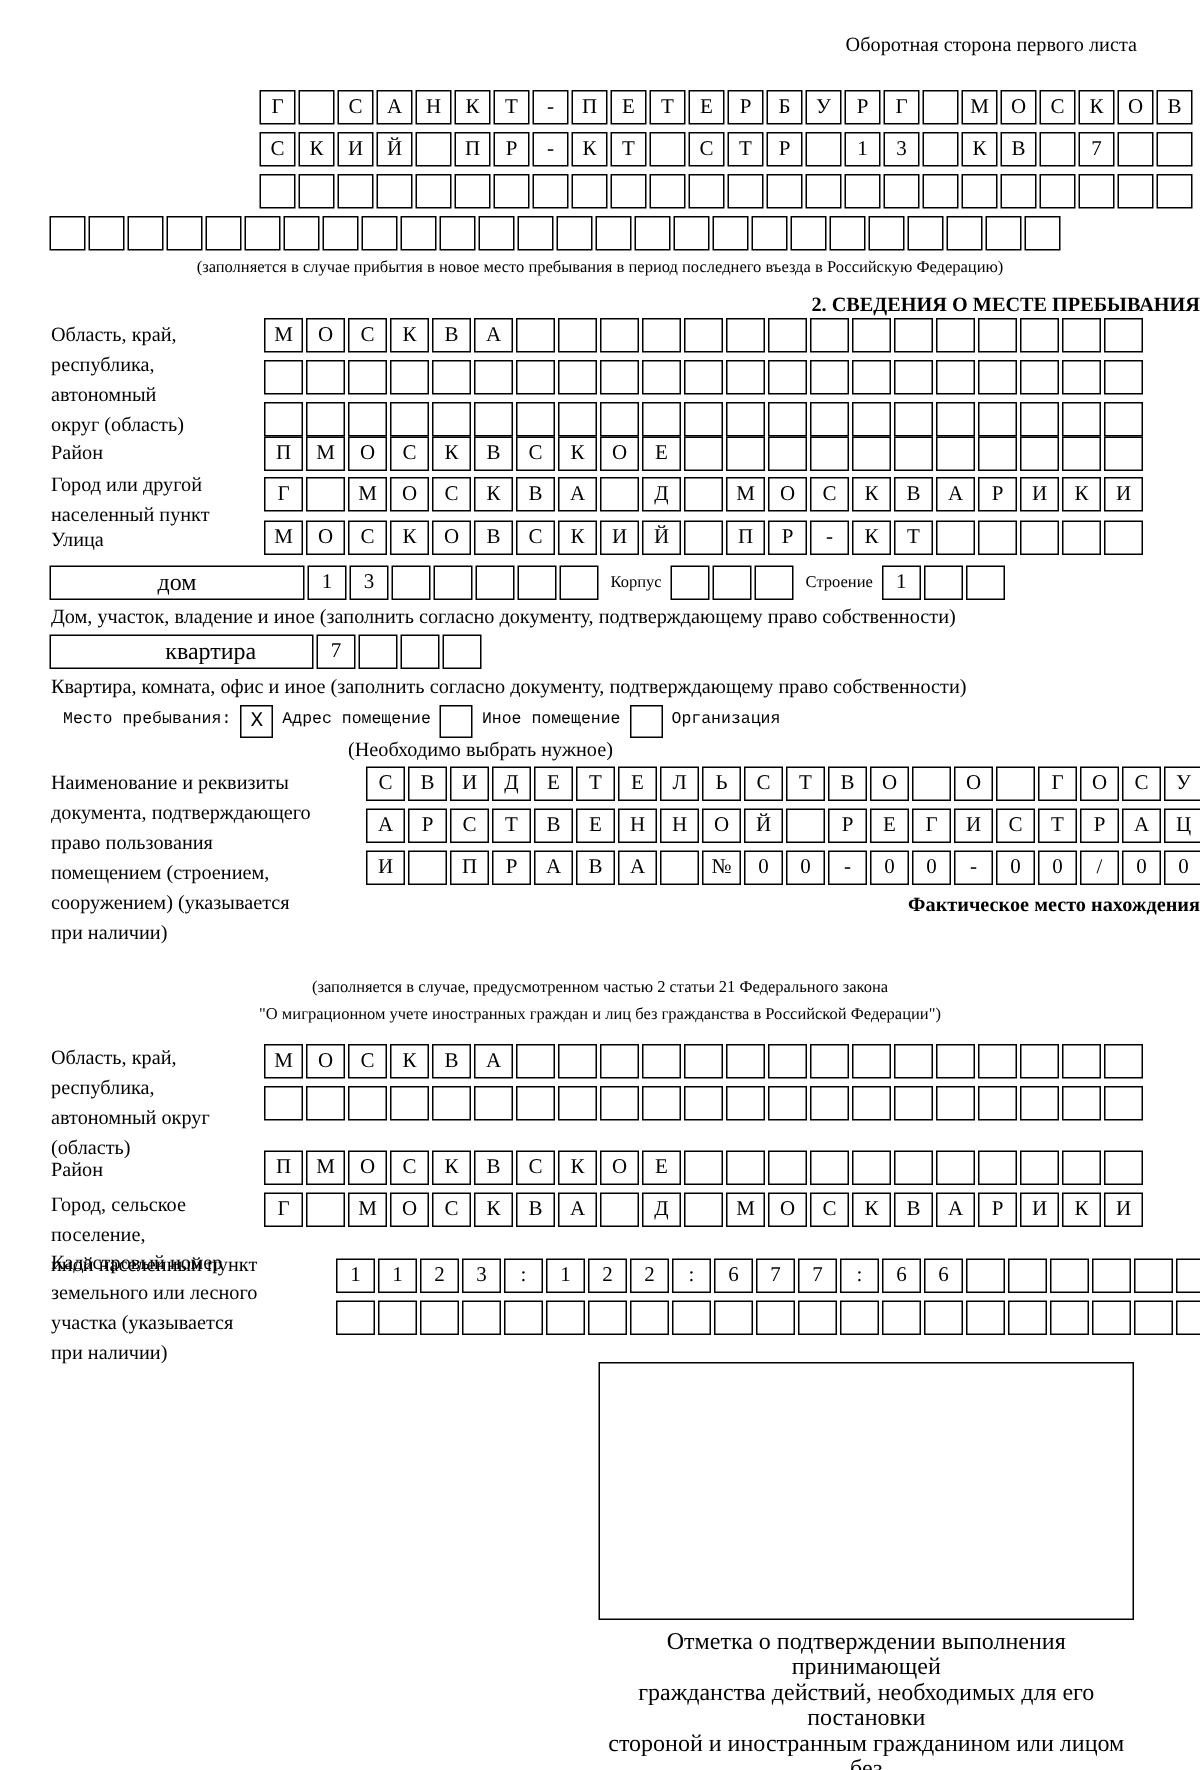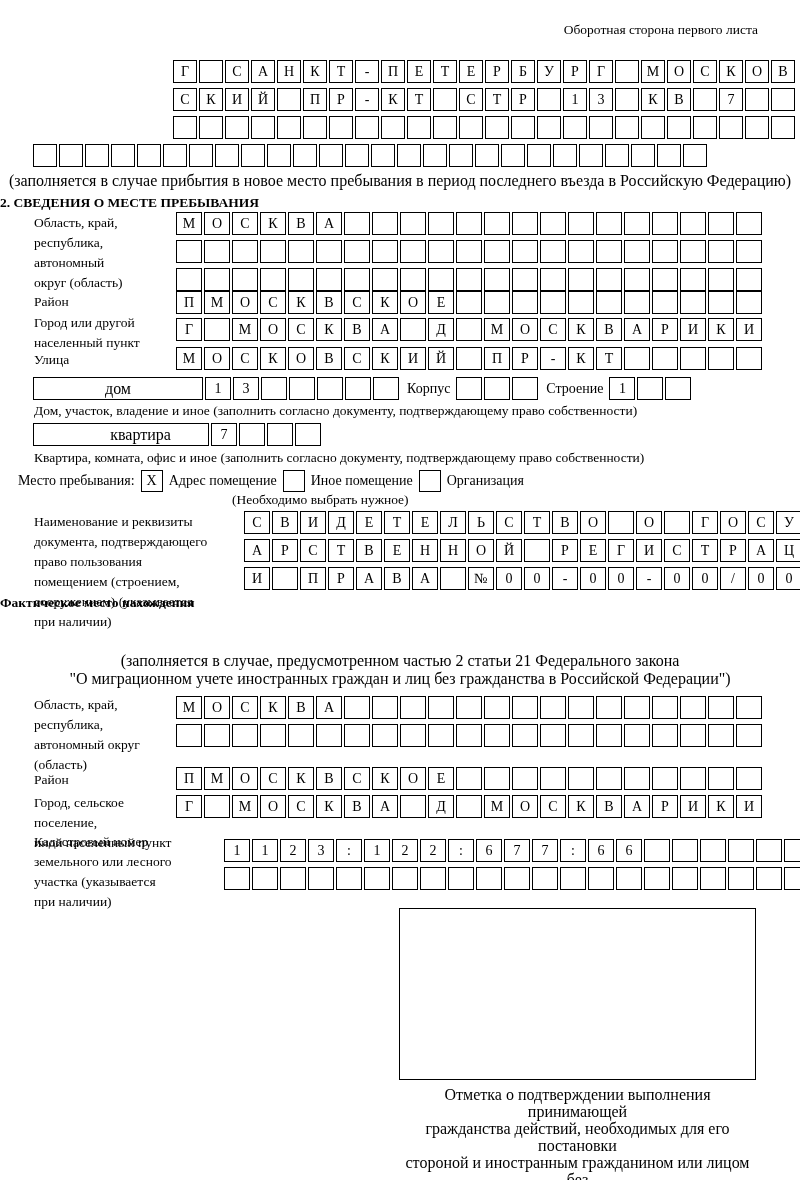--- a/index.html
+++ b/index.html
@@ -31,21 +31,21 @@
   .lbl {
     position: absolute;
     font-size: 13.5px;
     line-height: 20px;
     white-space: pre-line;
   }
   .bold-center {
     position: absolute;
     font-weight: bold;
     font-size: 13.5px;
-    text-align: left;
+    text-align: right;
     width: 100%;
     left: 0;
   }
   
   .row {
     position: absolute;
     display: flex;
   }
   .cell {
     width: 26px;
@@ -62,29 +62,29 @@
   .boxlabel {
     border: 1px solid #000;
     box-sizing: border-box;
     height: 23px;
     line-height: 21px;
     text-align: center;
     font-size: 16px;
     margin-right: 2px;
   }
   .inline-label {
-    font-size: 14px;
+    font-size: 11px;
     line-height: 23px;
     margin-right: 6px;
     margin-left: 6px;
     white-space: nowrap;
   }
   .note {
     position: absolute;
-    font-size: 16px;
+    font-size: 11px;
     text-align: center;
     width: 100%;
     left: 0;
   }
   .bigbox {
     position: absolute;
     border: 1px solid #000;
     box-sizing: border-box;
   }
   .checkrow {
@@ -409,21 +409,21 @@
     <div id="s2-flat" style="display:flex;">
         <div class="cell">7</div>
         <div class="cell"></div>
         <div class="cell"></div>
         <div class="cell"></div>
       </div>
   </div>
 
   <div class="lbl" style="left:34px; top:448px;">Квартира, комната, офис и иное (заполнить согласно документу, подтверждающему право собственности)</div>
 
-  <div class="checkrow" style="left:18px; top:469px;">
+  <div class="checkrow" style="left:42px; top:469px;font-family:Liberation Mono, monospace;">
     <span class="inline-label" style="margin-left:0;">Место пребывания:</span>
     <span class="chk">X</span>
     <span class="inline-label">Адрес помещение</span>
     <span class="chk"></span>
     <span class="inline-label">Иное помещение</span>
     <span class="chk"></span>
     <span class="inline-label">Организация</span>
   </div>
 
   <div class="lbl" style="left:232px; top:490px;">(Необходимо выбрать нужное)</div>

